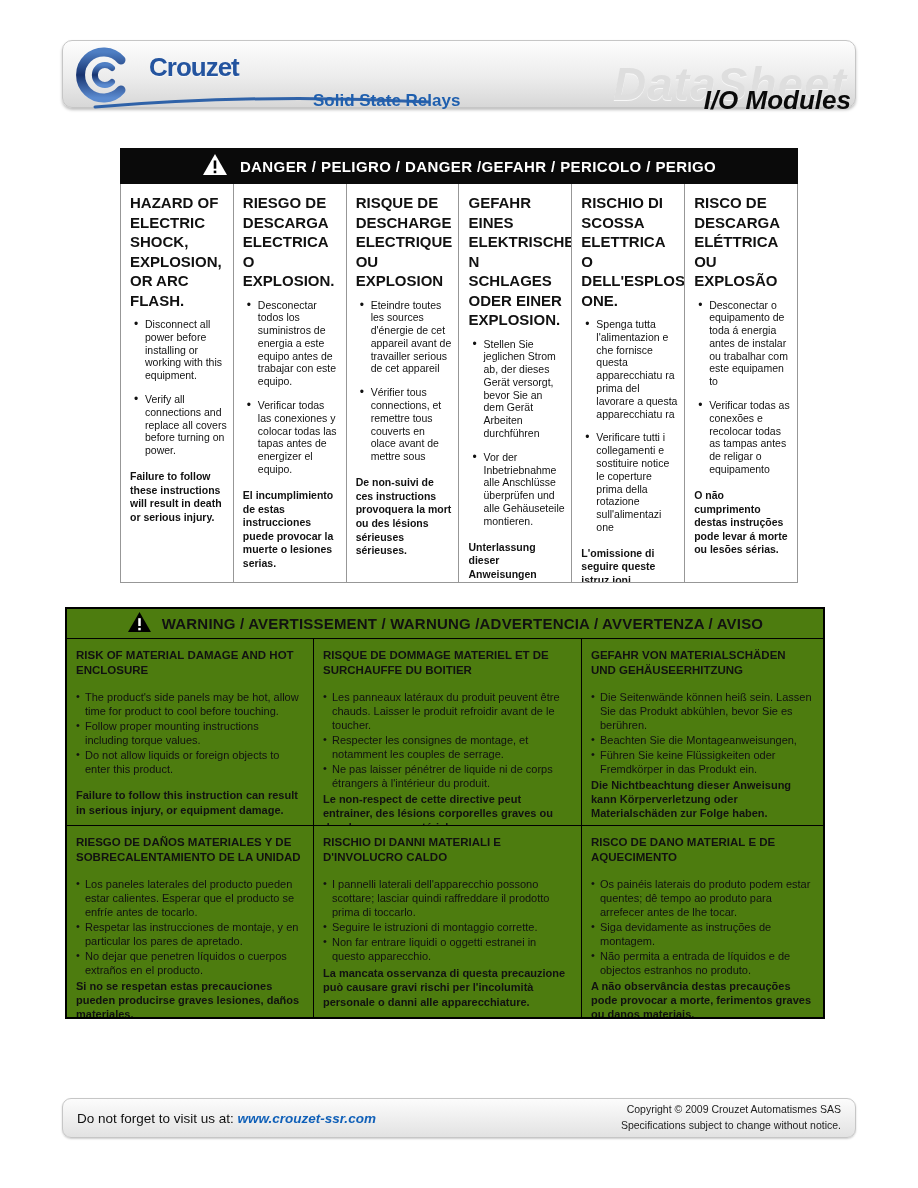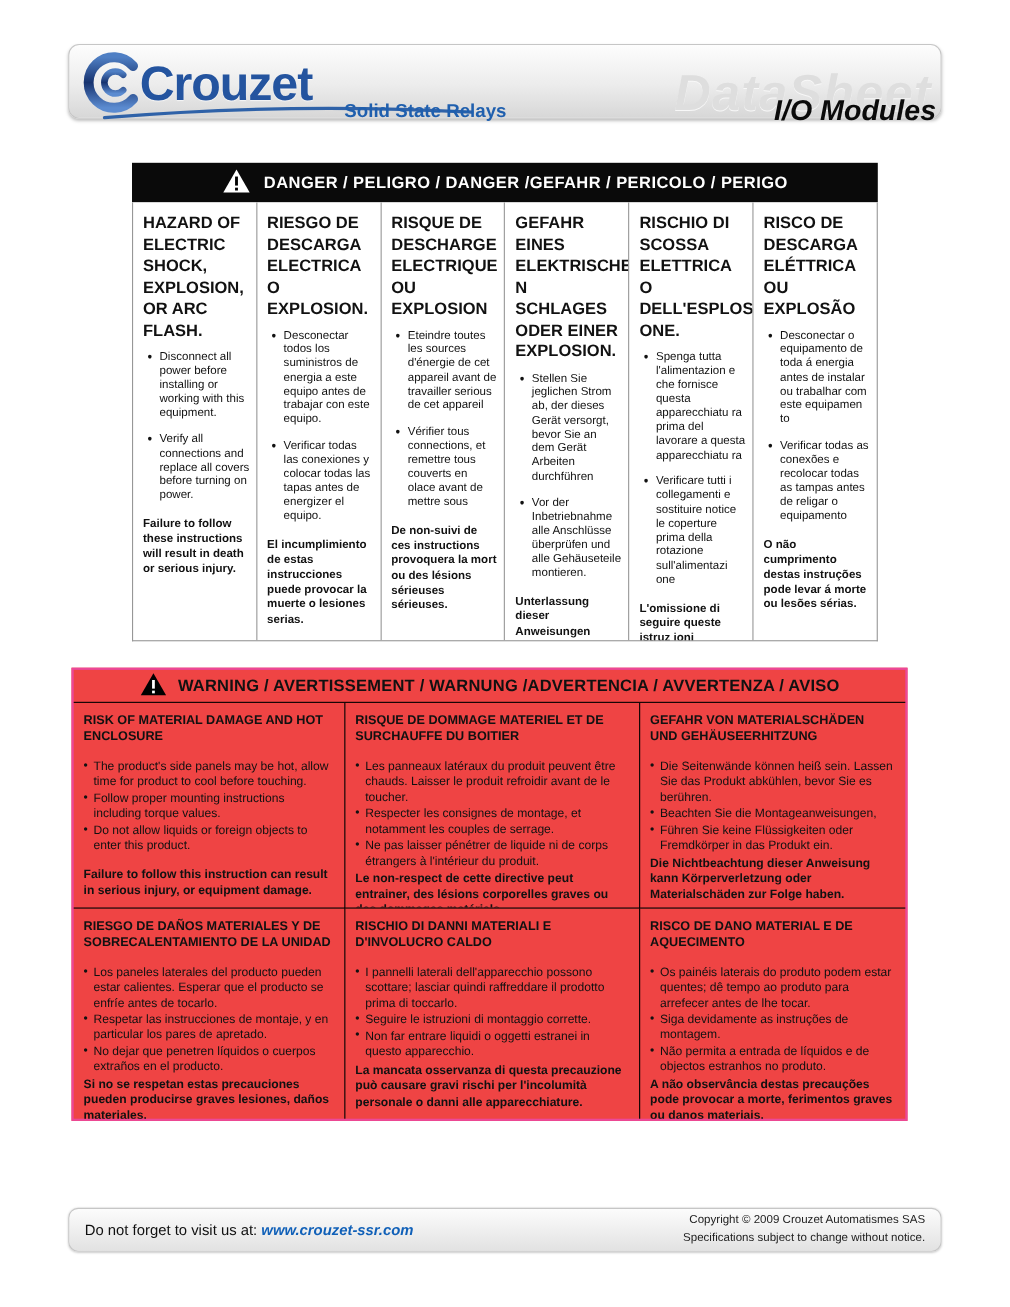--- a/index.html
+++ b/index.html
@@ -6,21 +6,21 @@
   html,body { width:918px; height:1188px; background:#ffffff;
     font-family:"Liberation Sans", sans-serif; color:#111; }
   body { position:relative; overflow:hidden; }
 
   
   .banner { position:absolute; left:62px; top:40px; width:794px; height:68px;
     border-radius:10px; border:1px solid #c6c6c6;
     background:linear-gradient(#fdfdfd, #ececec 55%, #d7d7d7);
     box-shadow:0 2px 3px rgba(0,0,0,.25); }
   .logo-mark { position:absolute; left:12px; top:6px; }
-  .brand-text { position:absolute; left:64px; top:11px; font-size:44px; font-weight:bold;
+  .brand-text { position:absolute; left:86px; top:11px; font-size:26px; font-weight:bold;
     letter-spacing:-1px; color:#24549f; text-shadow:0 1px 1px rgba(255,255,255,.7); }
   .swoosh { position:absolute; left:30px; top:54px; }
   .banner-subtitle { position:absolute; left:250px; top:26px; font-size:17px;
     font-weight:bold; color:#1f5fae;margin-top:24px; }
   .watermark { position:absolute; right:8px; top:16px; font-size:46px; font-weight:bold;
     font-style:italic; color:#dedede; text-shadow:0 1px 0 #f8f8f8; letter-spacing:1px; }
   .product-line { position:absolute; right:4px; top:44px; font-size:26px;
     font-weight:bold; font-style:italic; color:#0a0a0a; }
 
   
@@ -33,22 +33,22 @@
   .dcol { flex:1 1 0; border-right:1px solid #979797; padding:9px 6px 4px 9px;
     font-size:10.5px; line-height:1.22; overflow:hidden; }
   .dcol:last-child { border-right:none; }
   .dcol-title { font-weight:bold; font-size:15px; line-height:1.3; margin-bottom:8px; }
   .dlist { list-style:none; margin-left:4px; }
   .dlist li { position:relative; padding-left:11px; margin-bottom:11px; }
   .dlist li::before { content:"\2022"; position:absolute; left:0; top:-1px; font-size:12px; }
   .dcol-footer { font-weight:bold; line-height:1.3; margin-top:13px; }
 
   
-  .warning { position:absolute; left:65px; top:607px; width:760px; border:2px solid #ec4899;
-    background:#ef4444; }
+  .warning { position:absolute; left:65px; top:607px; width:760px; border:2px solid #000000;
+    background:#4d7c0f; }
   .warn-head { height:30px; display:flex; align-items:center; justify-content:center;
     gap:10px; font-size:15px; font-weight:bold; border-bottom:1px solid #000;
     letter-spacing:.2px; }
   .warn-grid { display:grid; grid-template-columns:247px 268px 1fr; }
   .warn-cell { border-right:1px solid #000; border-bottom:1px solid #000;
     padding:9px 10px 8px 9px; font-size:11px; line-height:1.27;
     display:flex; flex-direction:column; overflow:hidden; }
   .warn-cell:nth-child(3n) { border-right:none; }
   .row1 .warn-cell { height:187px;align-items:center; }
   .row2 .warn-cell { height:191px; border-bottom:none; }

